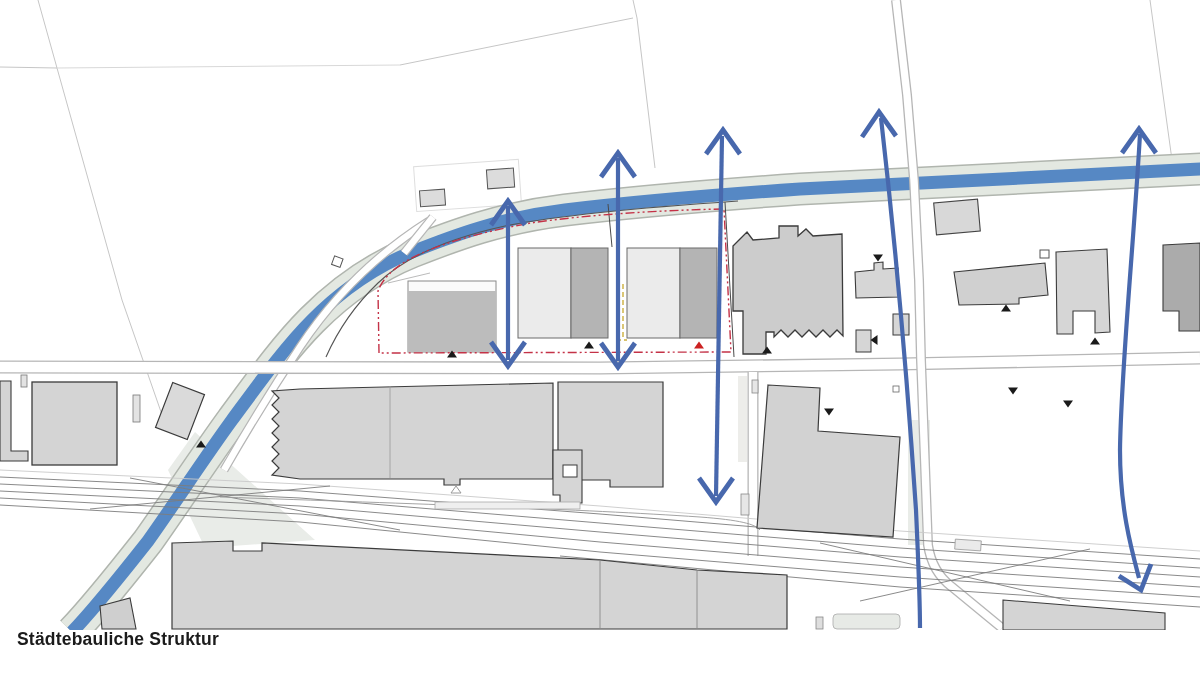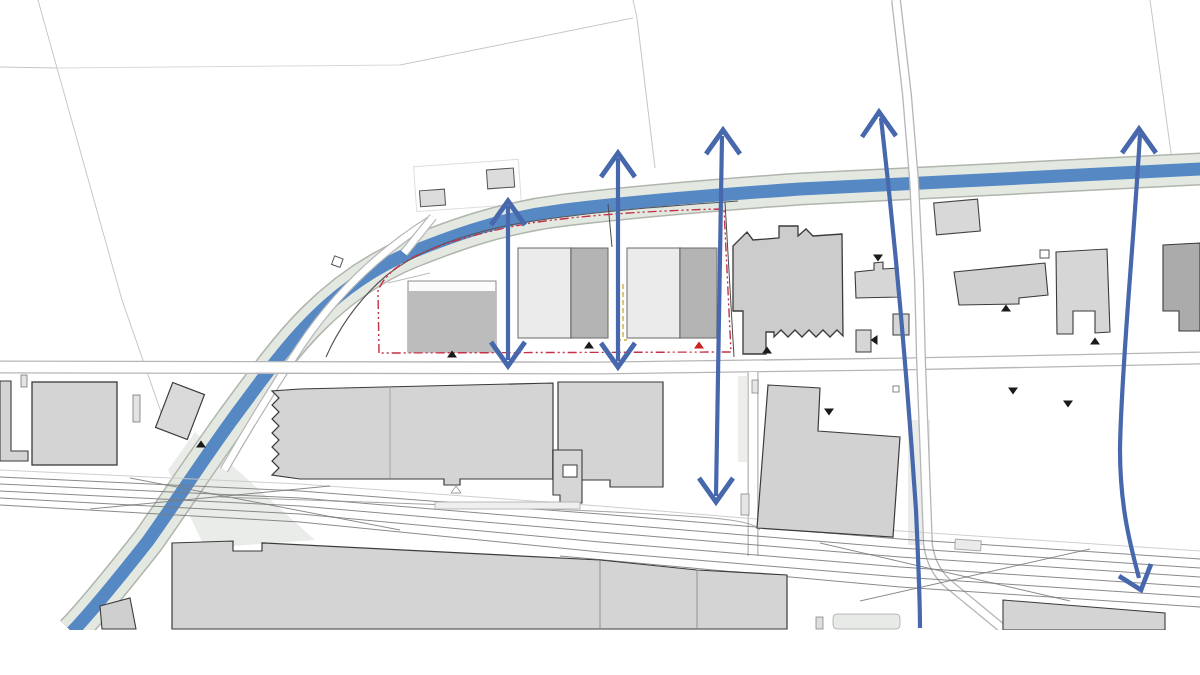--- a/index.html
+++ b/index.html
@@ -143,13 +143,14 @@
           <path d="M706,154 L723,130 L740,154" stroke="#4868ad" stroke-width="4.8" fill="none"></path>
           <path d="M699,478 L716,502 L733,478" stroke="#4868ad" stroke-width="4.8" fill="none"></path>
           <path d="M881,118 C895,240 908,390 916,510 C918,556 920,596 920,628" stroke="#4868ad" stroke-width="4.2" fill="none"></path>
           <path d="M862,137 L879,112 L896,136" stroke="#4868ad" stroke-width="4.8" fill="none"></path>
           <path d="M1140,134 C1134,240 1121,370 1120,450 C1120,508 1131,548 1139,578" stroke="#4868ad" stroke-width="4.2" fill="none"></path>
           <path d="M1122,153 L1139,129 L1156,153" stroke="#4868ad" stroke-width="4.8" fill="none"></path>
           <path d="M1119,576 L1141,590 L1151,564" stroke="#4868ad" stroke-width="4.8" fill="none"></path>
         </g>
       </svg>
   </div>
+  <div class="caption">Städtebauliche Struktur</div>
 </div>
 
 </body></html>

